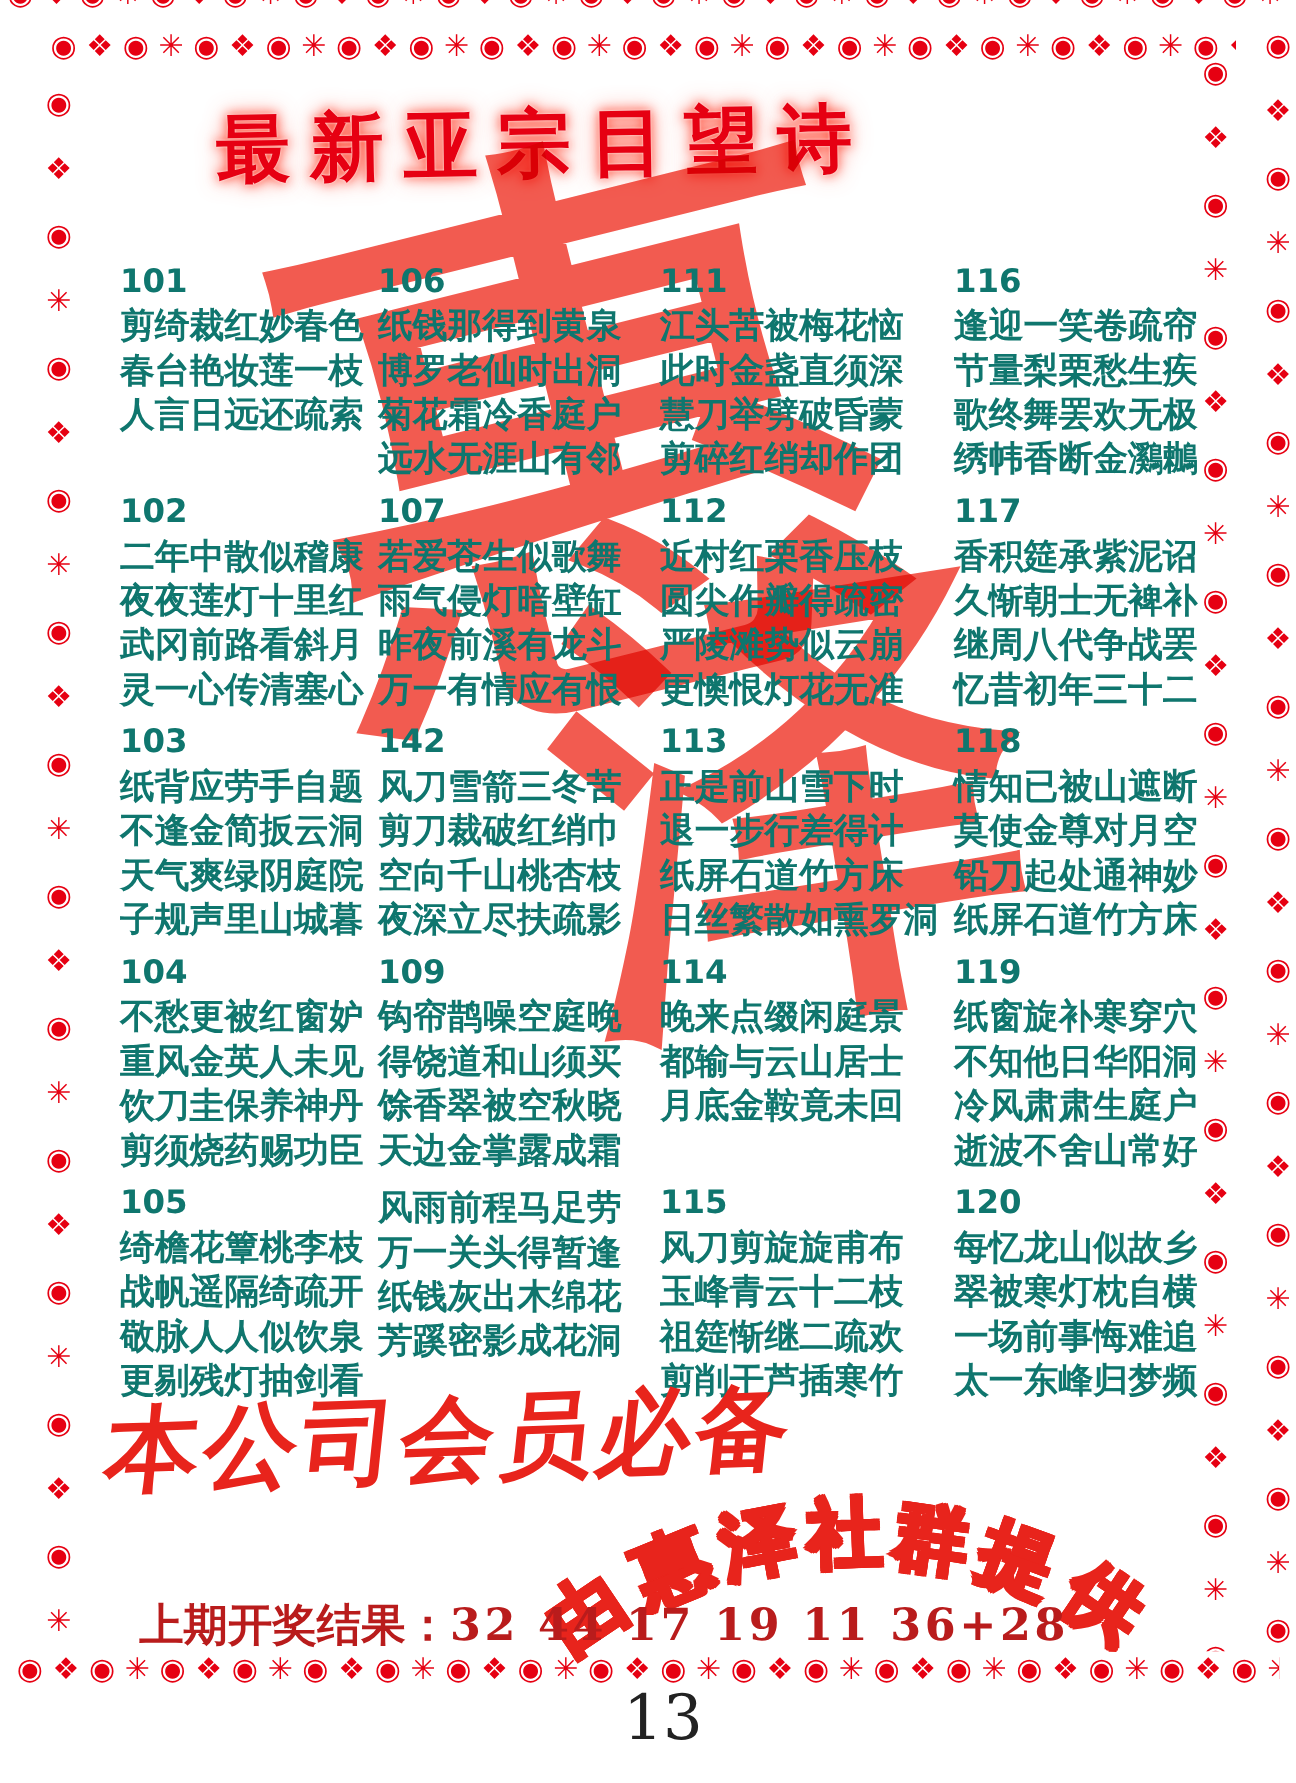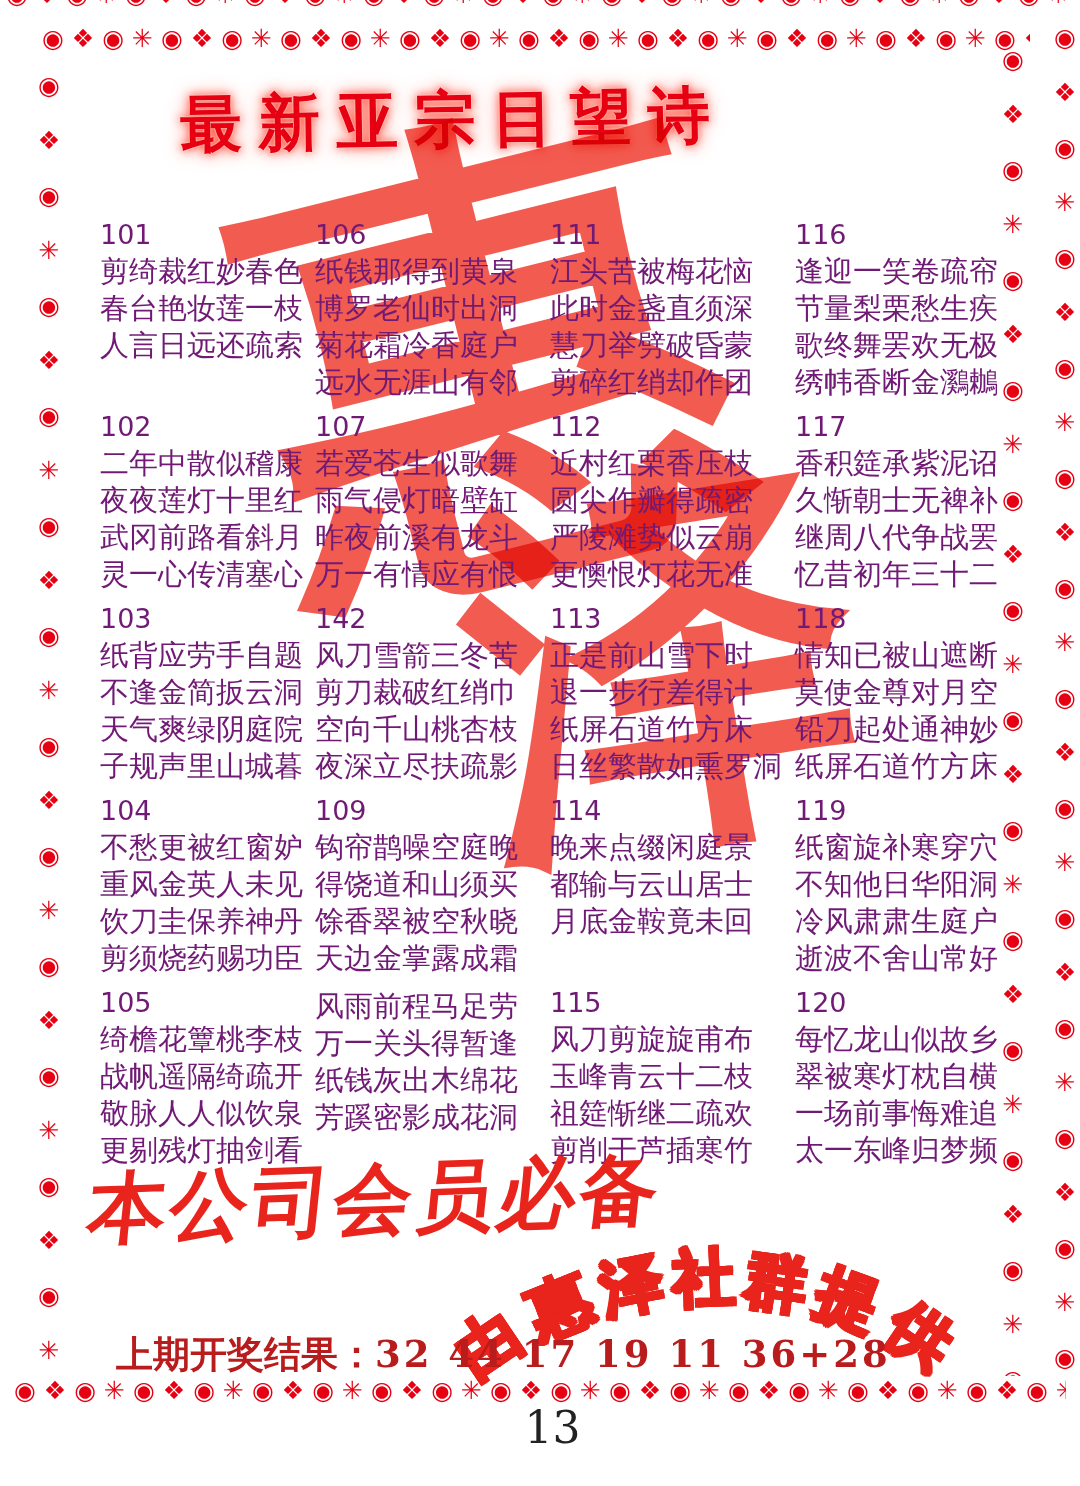--- a/index.html
+++ b/index.html
@@ -26,37 +26,37 @@
   
   .watermark span{position:absolute;font-weight:bold;color:#f25449;opacity:.96;
                   mix-blend-mode:multiply;transform-origin:50% 50%;line-height:1;}
   .wm1{left:255px;top:115px;font-size:470px;transform:rotate(-14deg);}
   .wm2{left:468px;top:470px;font-size:390px;transform:rotate(-9deg);}
 
   
   .poem-grid{position:absolute;left:100px;top:220px;width:912px;display:grid;
              grid-template-columns:205px 225px 235px 217px;column-gap:10px;
              grid-auto-flow:column;grid-template-rows:repeat(5,192px);z-index:2;}
-  .poem{color:#701a75;}
+  .poem{color:#0f766e;font-weight:bold;}
   .poem-no{font-size:27px;line-height:30px;margin-bottom:3px;}
   .poem-line{font-size:29px;line-height:37px;white-space:nowrap;}
 
   
   .member-slogan{position:absolute;left:88px;top:1148px;font-size:78px;font-weight:bold;
                  color:#e8241c;letter-spacing:4px;transform:rotate(-2deg) skewX(-8deg);
                  white-space:nowrap;z-index:3;}
   .provider-arc{position:absolute;left:452px;top:1236px;display:flex;align-items:flex-start;z-index:3;}
   .arc-c{display:inline-block;margin:0 5px;font-size:62px;font-weight:bold;color:#fff;
          -webkit-text-stroke:3px #e8241c;
          text-shadow:2px 0 0 #e8241c,-2px 0 0 #e8241c,0 2px 0 #e8241c,0 -2px 0 #e8241c,
                      2px 2px 0 #e8241c,-2px -2px 0 #e8241c,2px -2px 0 #e8241c,-2px 2px 0 #e8241c;}
   .result-line{position:absolute;left:116px;top:1330px;font-size:37px;color:#b91c1c;
                white-space:nowrap;z-index:3;font-weight:bold;}
   .result-nums{font-family:"DejaVu Serif",serif;letter-spacing:3px;}
-  .page-number{position:absolute;left:0;right:0;top:1402px;text-align:center;font-size:44px;
+  .page-number{position:absolute;left:0;right:0;top:1402px;text-align:center;font-size:52px;
                color:#222;font-family:"DejaVu Serif",serif;margin-left:25px;}
 </style>
 </head>
 <body>
 
 <div class="sheet">
 
   <div class="orn-row orn-top-clip">◉❖◉✳◉❖◉✳◉❖◉✳◉❖◉✳◉❖◉✳◉❖◉✳◉❖◉✳◉❖◉✳◉❖◉✳◉❖◉✳</div>
   <div class="orn-row orn-top">◉❖◉✳◉❖◉✳◉❖◉✳◉❖◉✳◉❖◉✳◉❖◉✳◉❖◉✳◉❖◉✳◉❖◉✳◉❖◉✳</div>
   <div class="orn-col orn-left">◉

